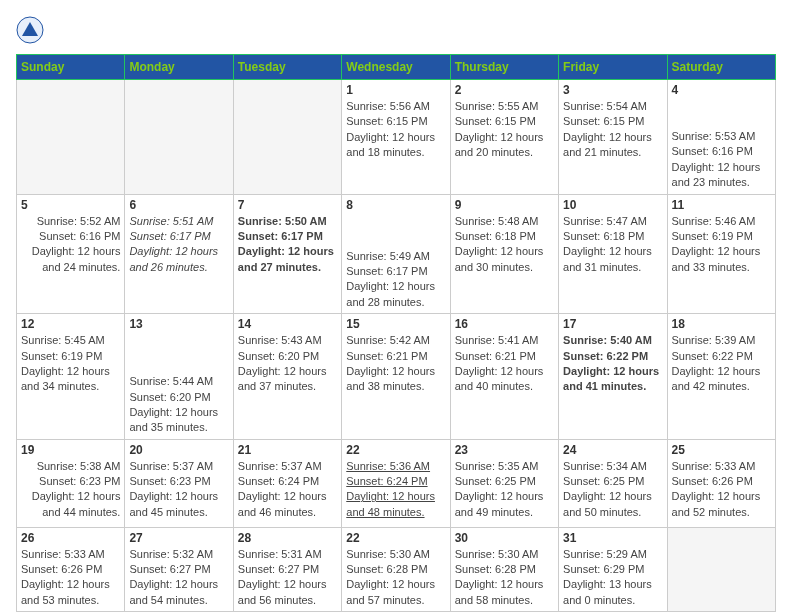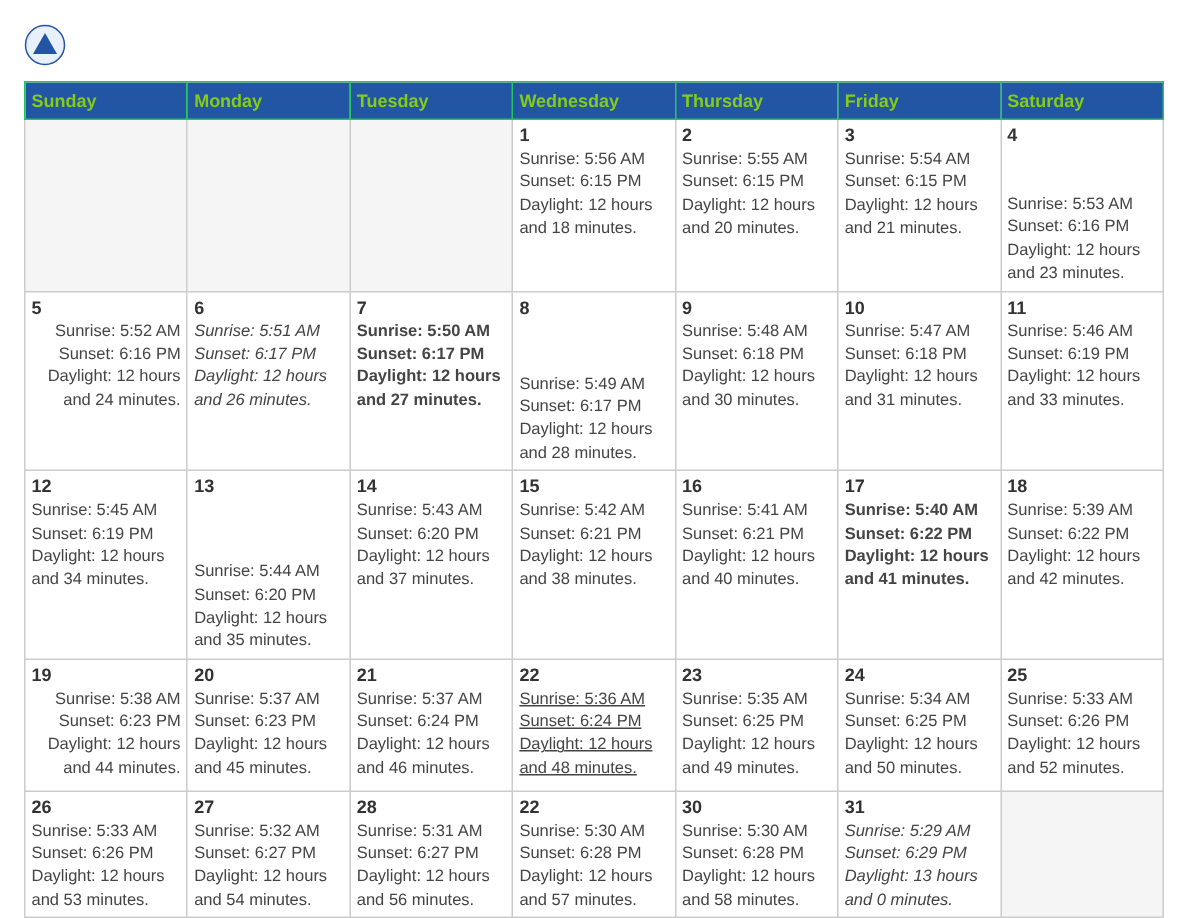--- a/index.html
+++ b/index.html
@@ -354,21 +354,21 @@
           </td>
           <td>
             <div class="day-num">30</div>
             <div class="day-info" style="white-space: pre-line;">Sunrise: 5:30 AM
 Sunset: 6:28 PM
 Daylight: 12 hours
 and 58 minutes.</div>
           </td>
           <td>
             <div class="day-num">31</div>
-            <div class="day-info" style="white-space: pre-line; font-style: italic;">Sunrise: 5:29 AM
+            <div class="day-info" style="white-space: pre-line;">Sunrise: 5:29 AM
 Sunset: 6:29 PM
 Daylight: 13 hours
 and 0 minutes.</div>
           </td>
           <td class="empty"></td>
         </tr>
       </tbody>
   </table>
 </div>
 

